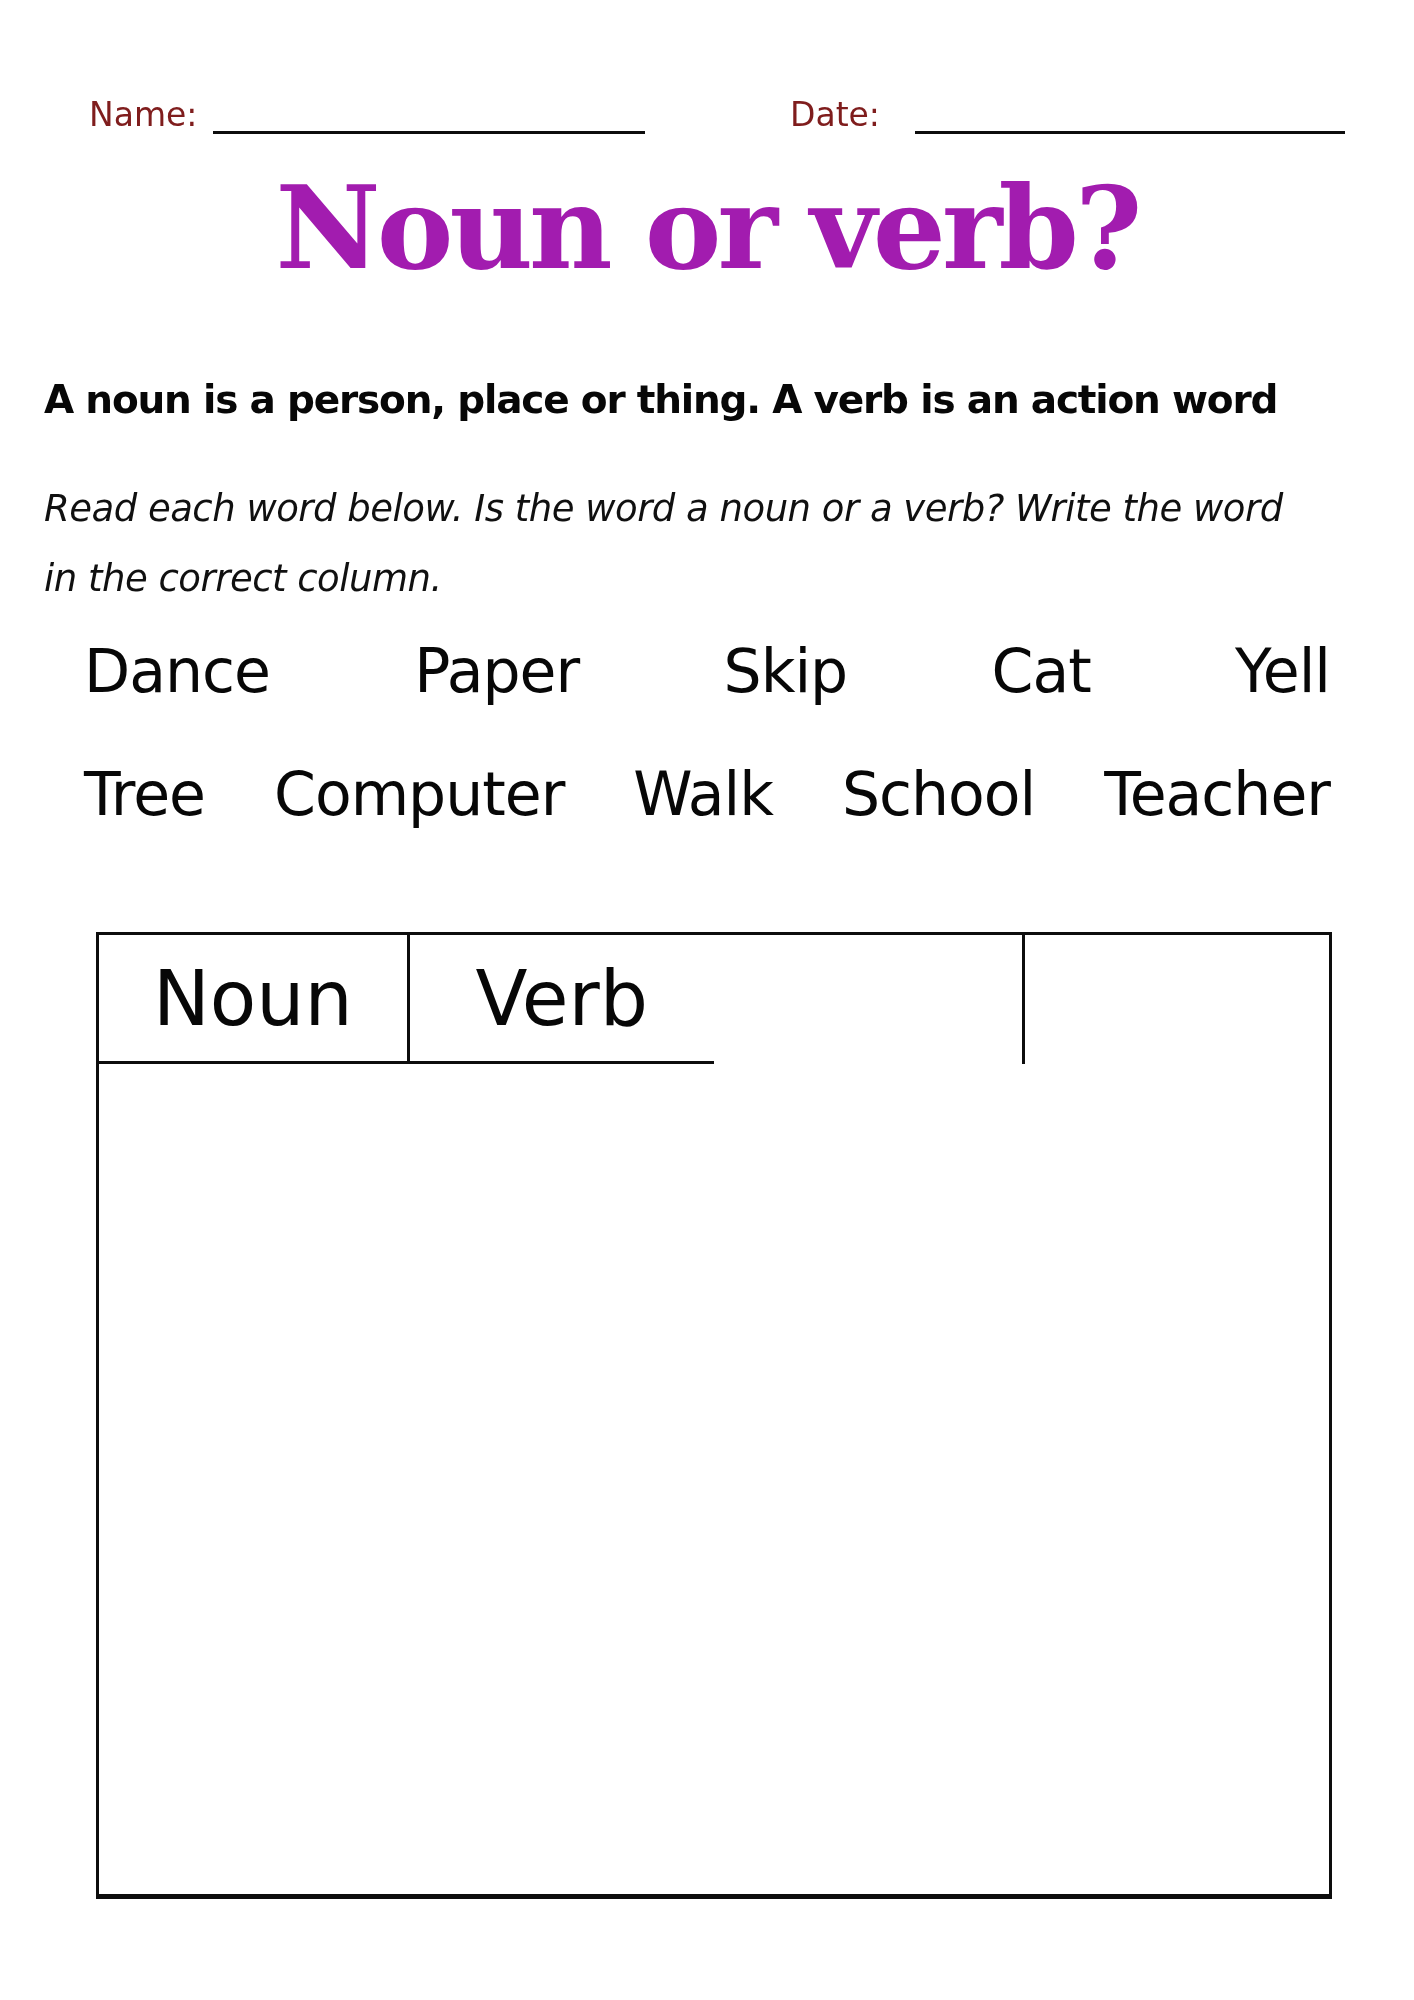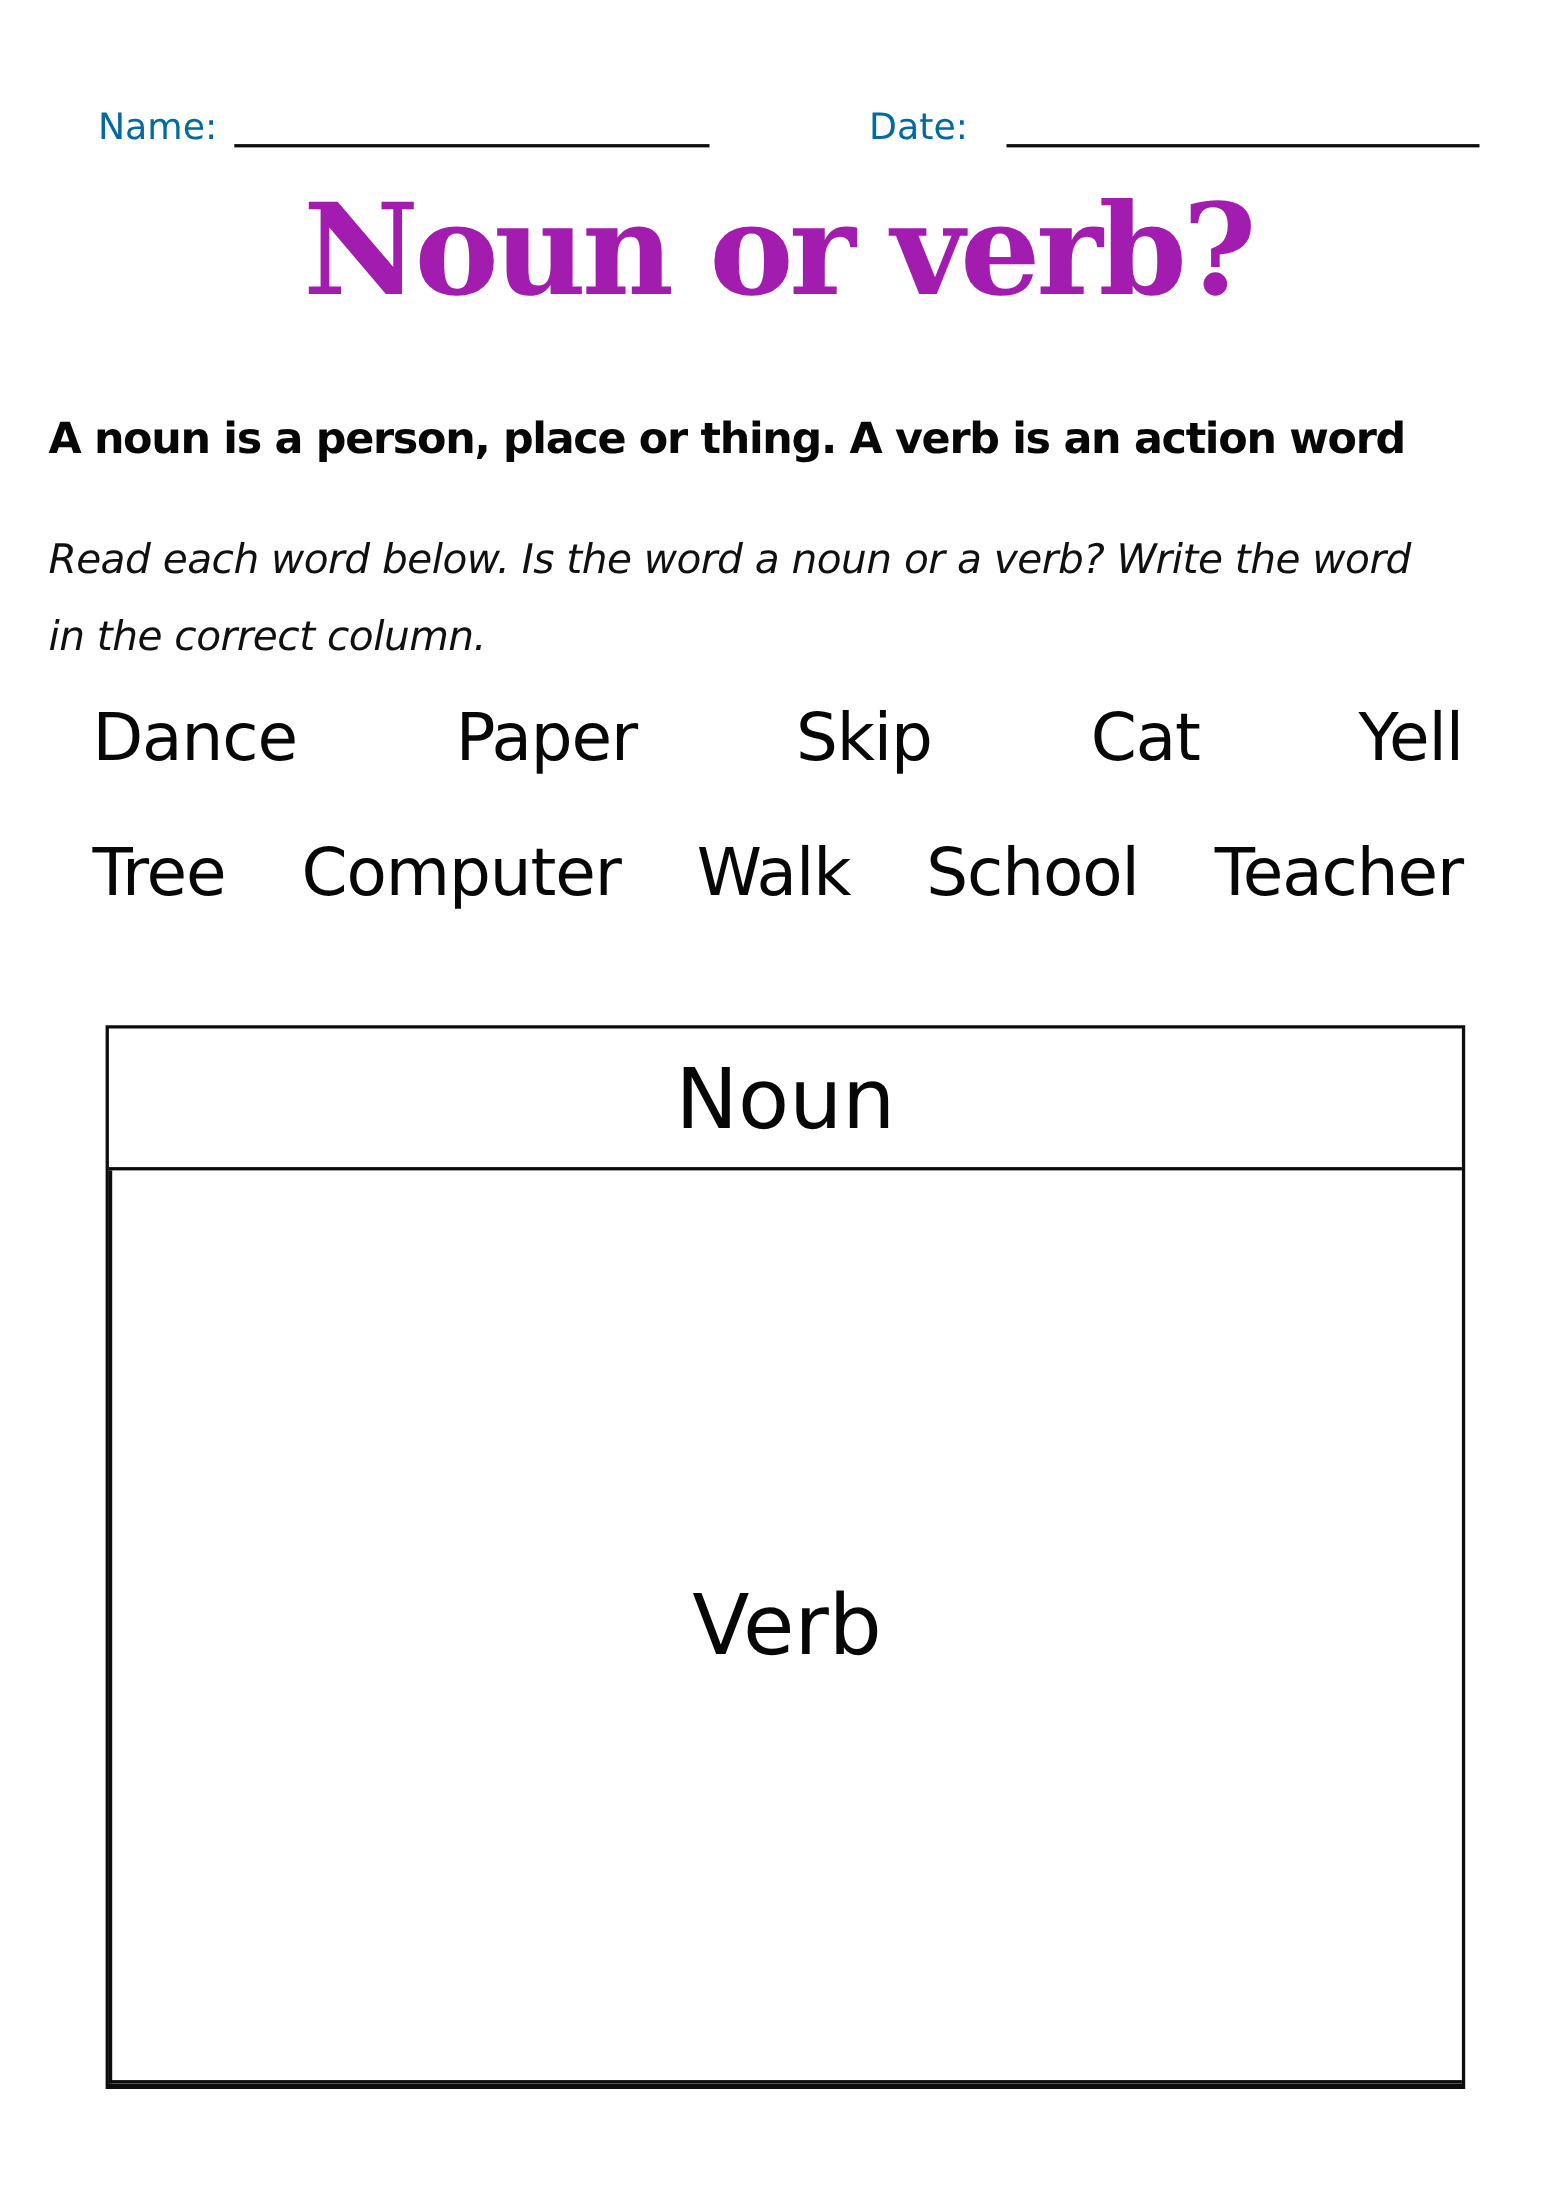--- a/index.html
+++ b/index.html
@@ -16,21 +16,21 @@
     font-family: "DejaVu Sans", "Liberation Sans", sans-serif;
     overflow: hidden;
   }
 
   
   .field-label {
     position: absolute;
     top: 96px;
     font-size: 33px;
     line-height: 38px;
-    color: #0369a1;
+    color: #7f1d1d;
     white-space: nowrap;
   }
   .name-label { left: 89px; }
   .date-label { left: 790px; }
   .write-line {
     position: absolute;
     top: 131px;
     height: 0;
     border-bottom: 3px solid #0d0d0d;
   }
@@ -107,21 +107,21 @@
   .sort-table {
     position: absolute;
     left: 96px;
     top: 932px;
     width: 1236px;
     height: 967px;
     box-sizing: border-box;
     border: 3px solid #0d0d0d;
     border-bottom-width: 5px;
     display: grid;
-    grid-template-columns: 1fr;
+    grid-template-columns: 1fr 1fr 1fr 1fr;
     grid-template-rows: 129px 1fr;
   }
   .sort-table .cell {
     box-sizing: border-box;
   }
   .sort-table .head {
     display: flex;
     align-items: center;
     justify-content: center;
     border-bottom: 3px solid #0d0d0d;

